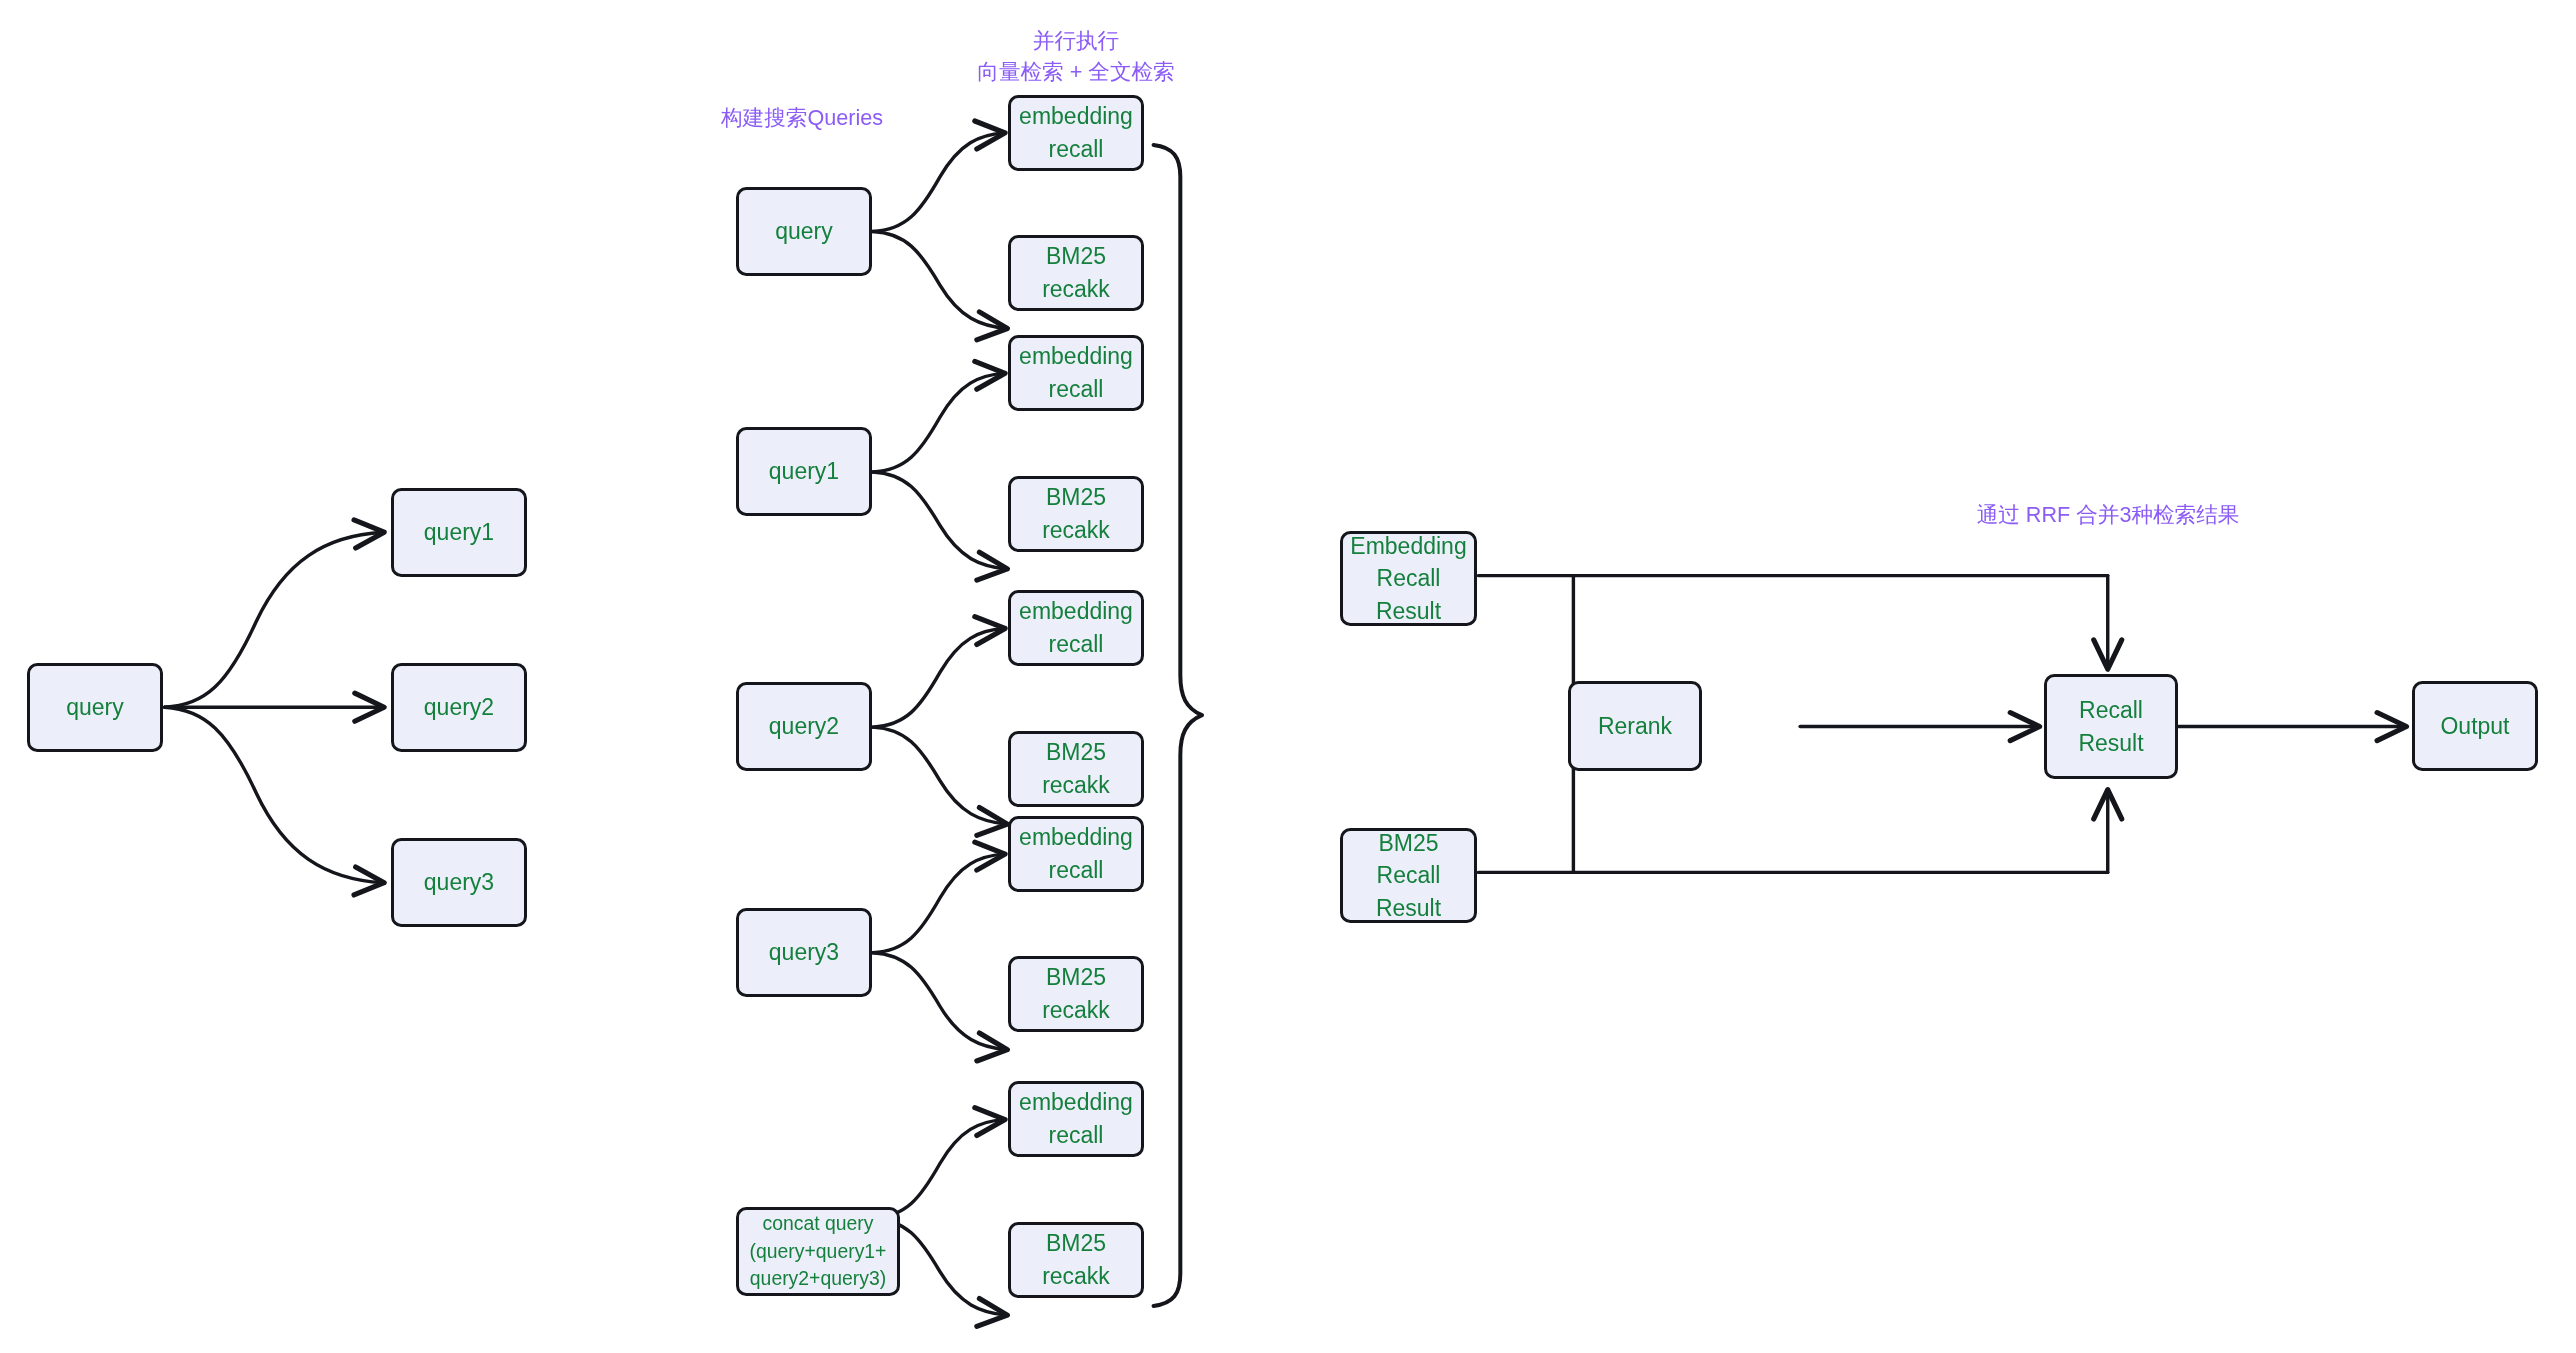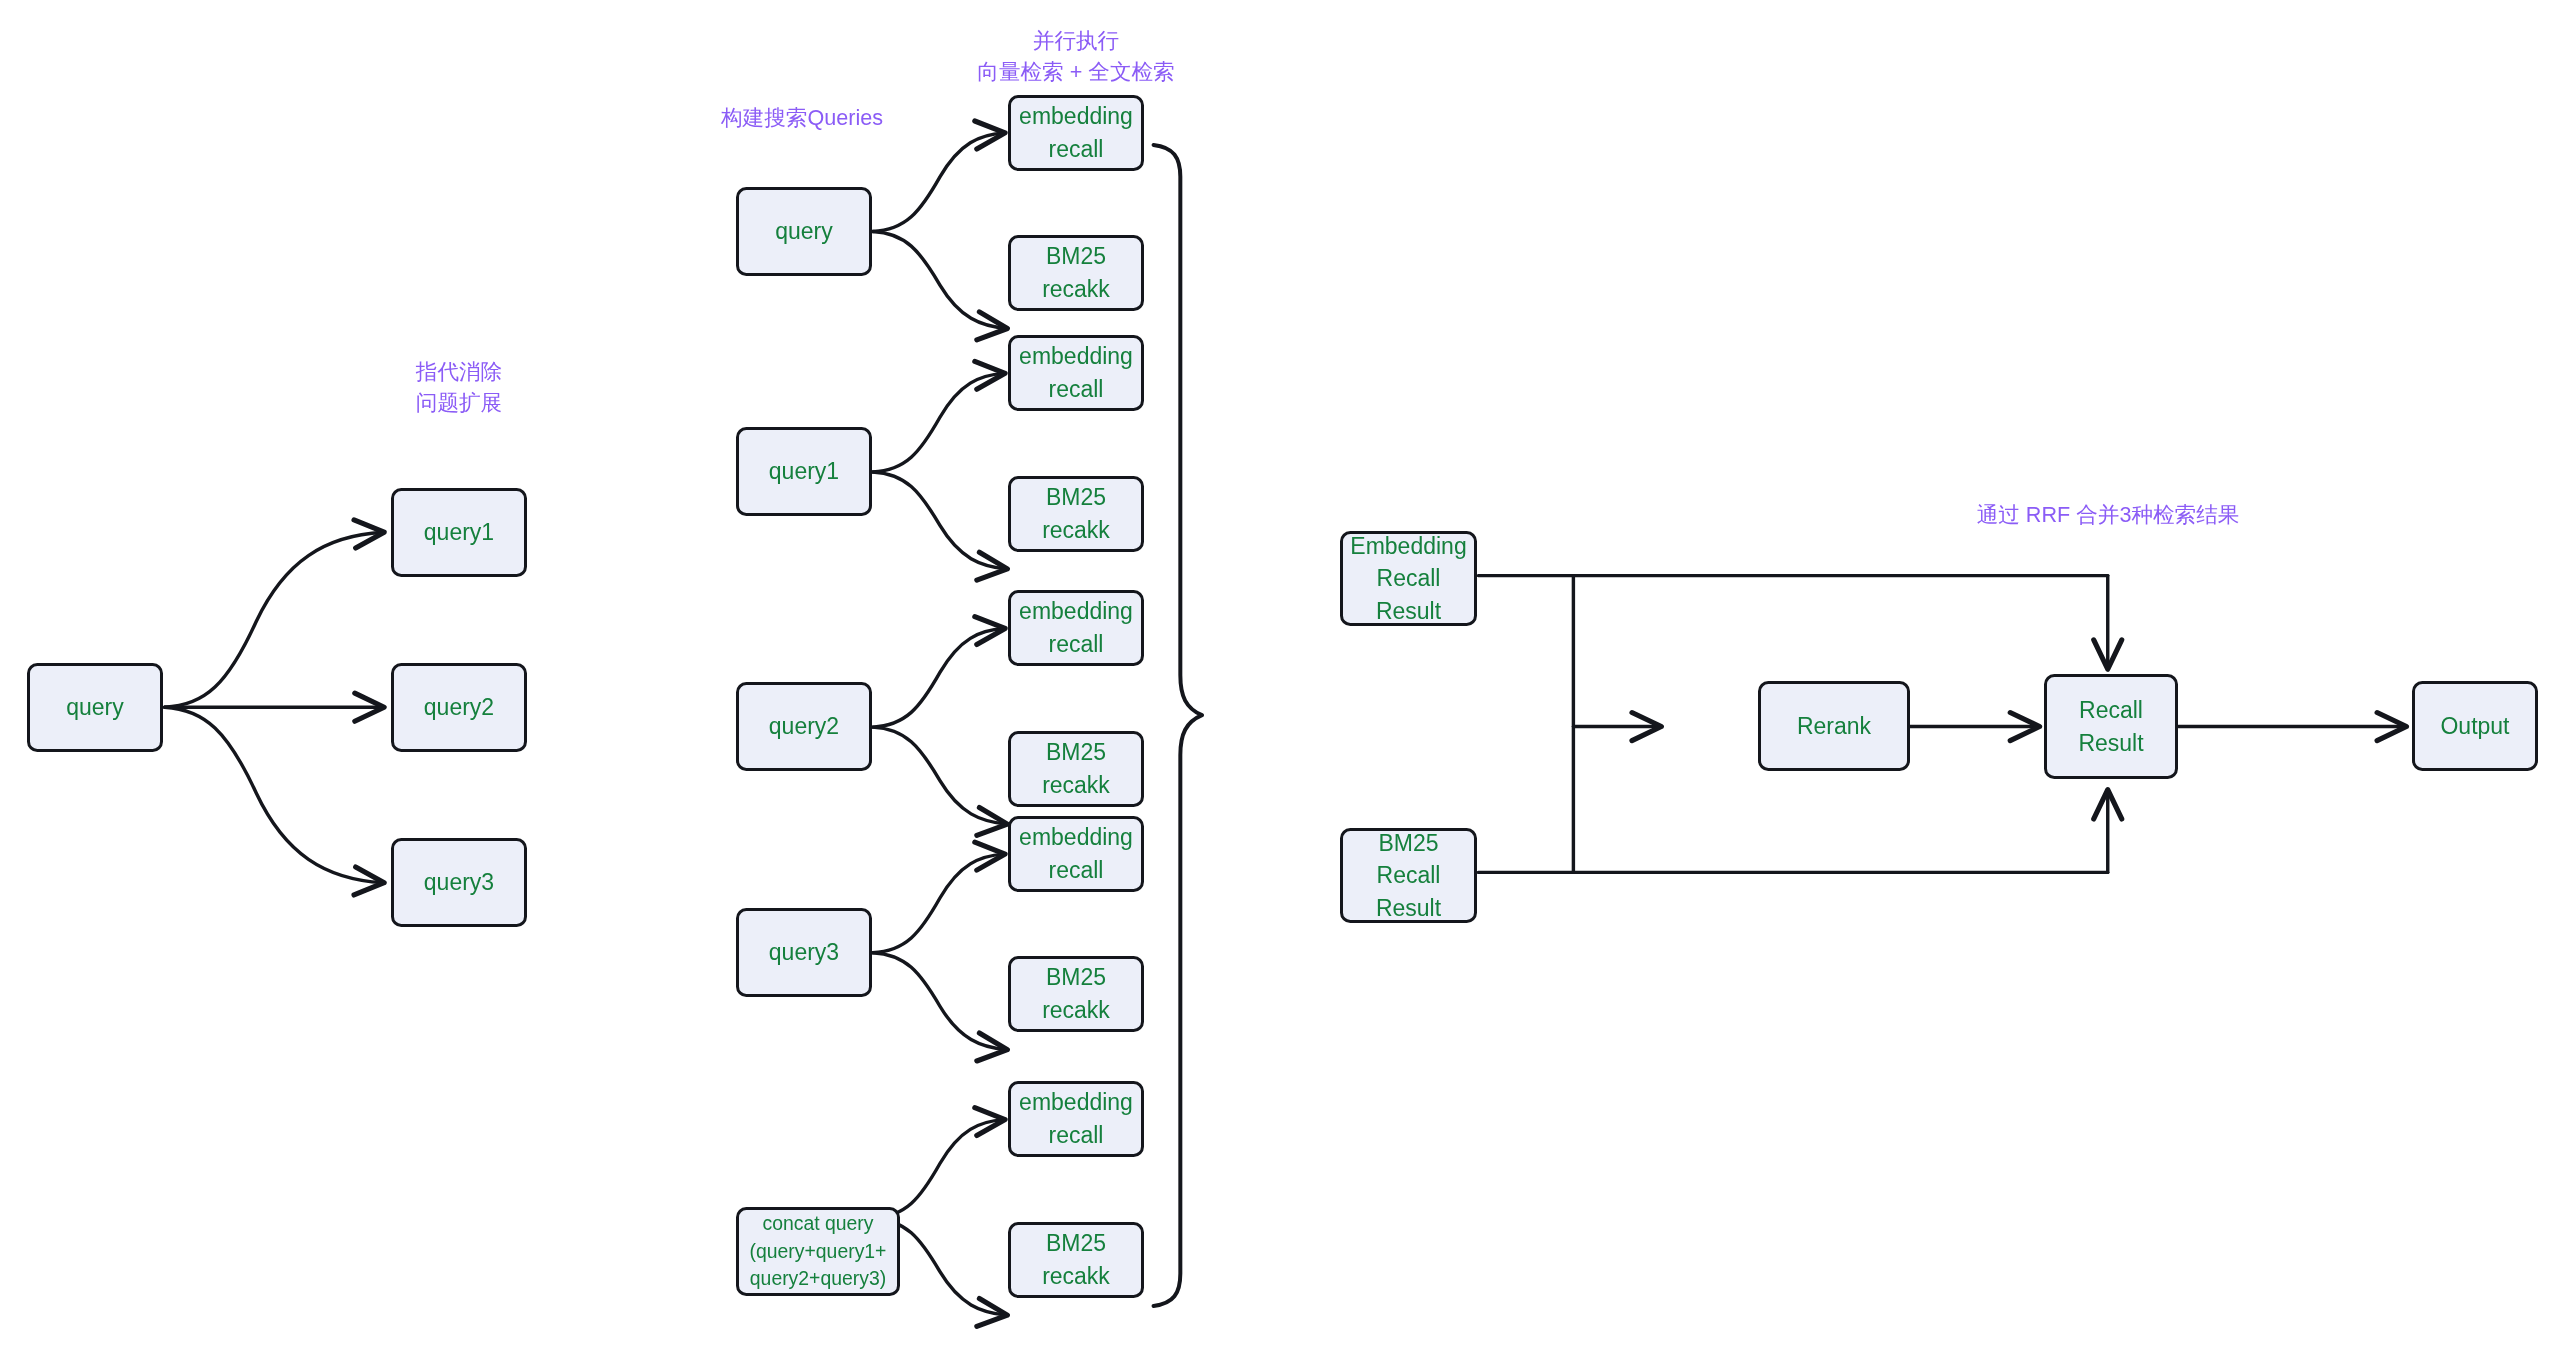--- a/index.html
+++ b/index.html
@@ -154,22 +154,20 @@
 
     <g>
       <path class="ln" d="M3700,1531 L3700,1388" marker-end="url(#ah)"></path>
     </g>
 
     <g>
       <path class="ln" d="M3824,1275 L4222,1275" marker-end="url(#ah)"></path>
     </g>
   </svg>
 
-  <div class="note" style="left:459px; top:357px; width:239px;">指代消除
-问题扩展</div>
 
   <div class="note" style="left:802px; top:103px; width:262px;">构建搜索Queries</div>
 
   <div class="note" style="left:1076px; top:26px; width:342px;">并行执行
 向量检索 + 全文检索</div>
 
 
 
   <div class="note" style="left:2108px; top:500px; width:410px;">通过 RRF 合并3种检索结果</div>
 
@@ -212,21 +210,21 @@
   <div class="node" style="left:1008px; top:1222px; width:136px; height:76px;">BM25
 recakk</div>
 
   <div class="node" style="left:1340px; top:531px; width:137px; height:95px;">Embedding
 Recall
 Result</div>
   <div class="node" style="left:1340px; top:828px; width:137px; height:95px;">BM25
 Recall
 Result</div>
 
-  <div class="node" style="left:1758px; top:681px; width:152px; height:90px;">Rerank</div>
+  <div class="node" style="left:1568px; top:681px; width:134px; height:90px;">Rerank</div>
 
   <div class="node" style="left:2044px; top:674px; width:134px; height:105px;">Recall
 Result</div>
 
   <div class="node" style="left:2412px; top:681px; width:126px; height:90px;">Output</div>
 
 </div>
 
 
 </body></html>

